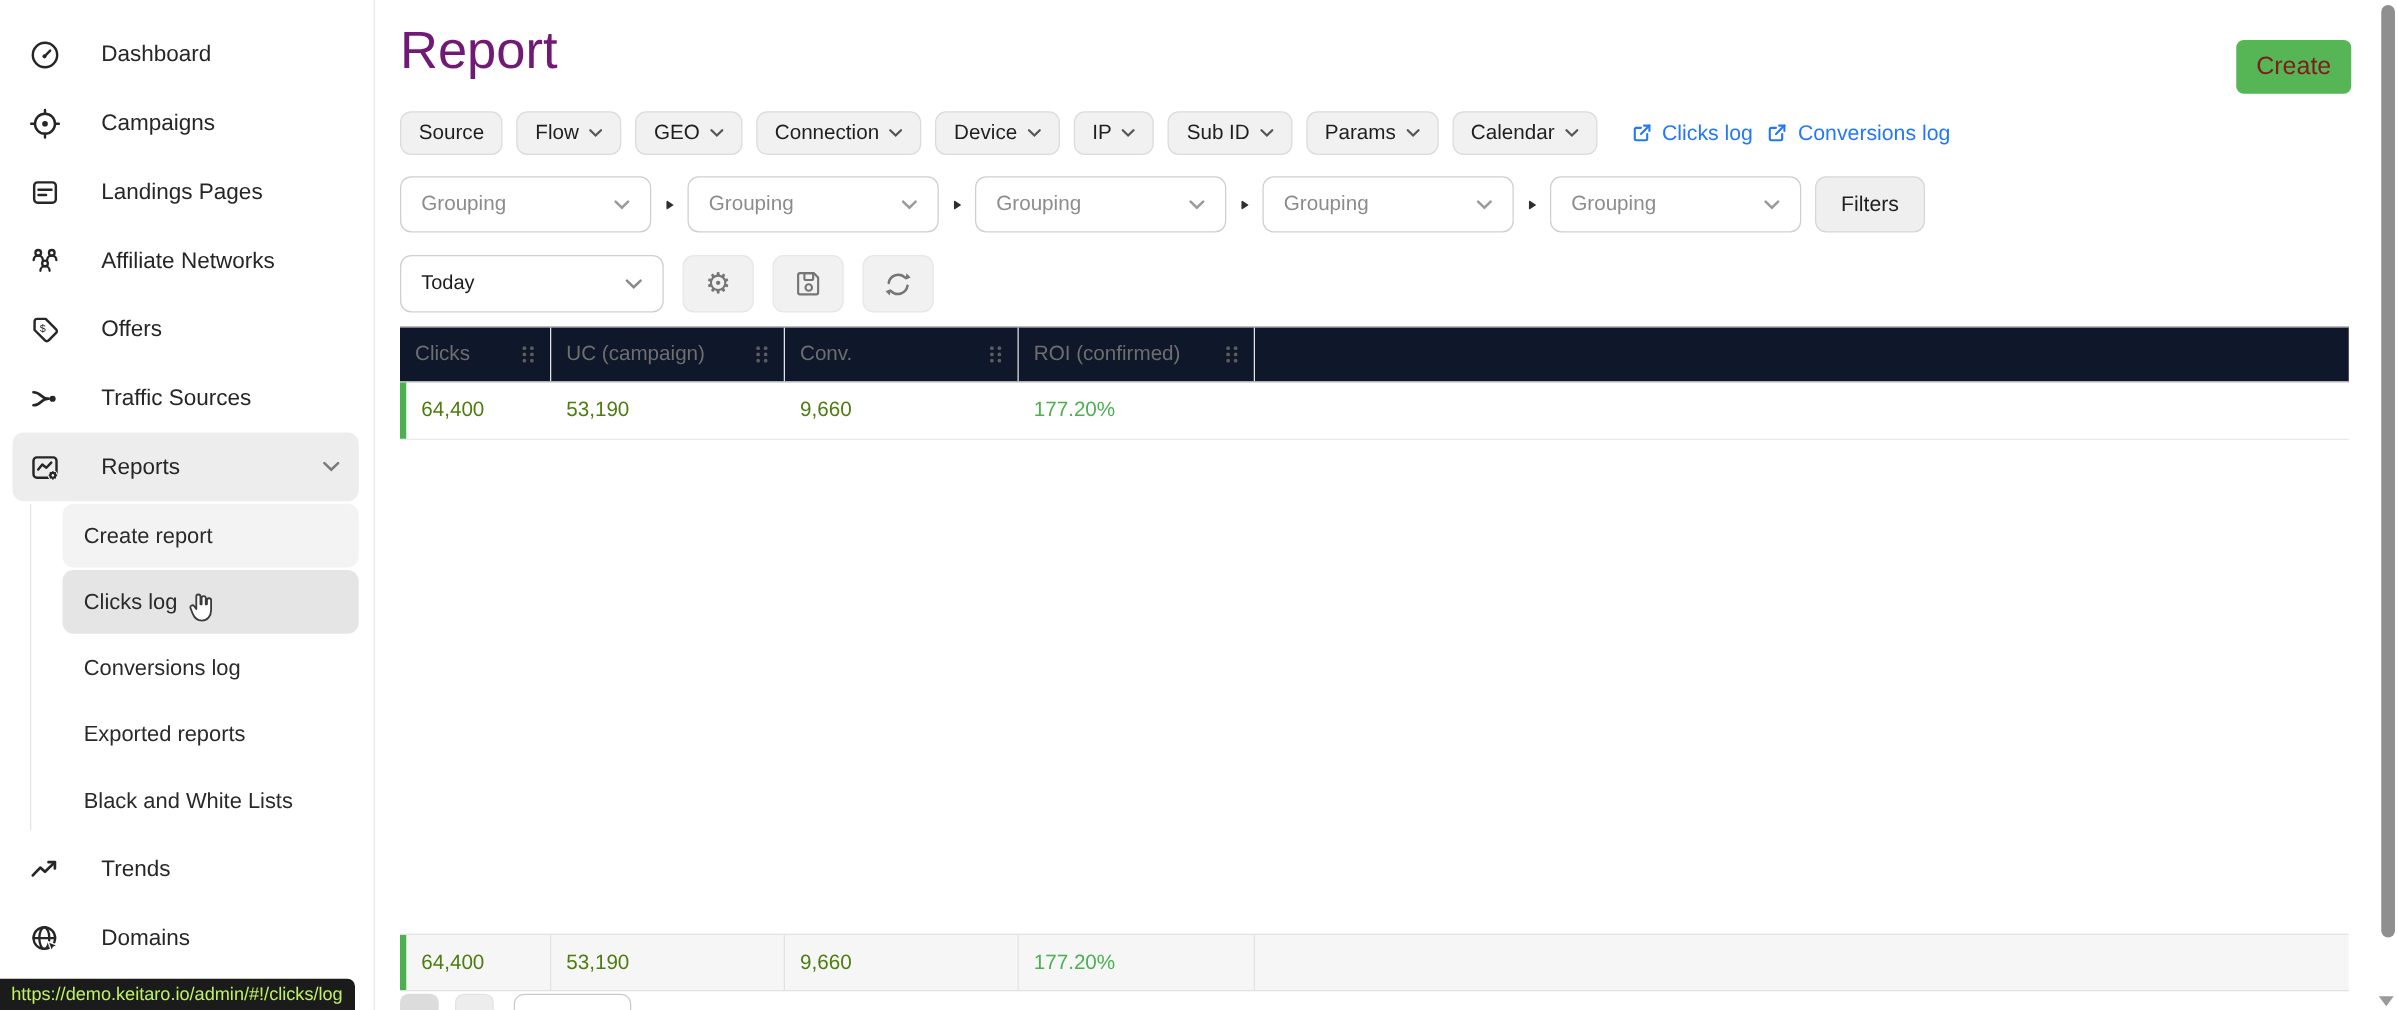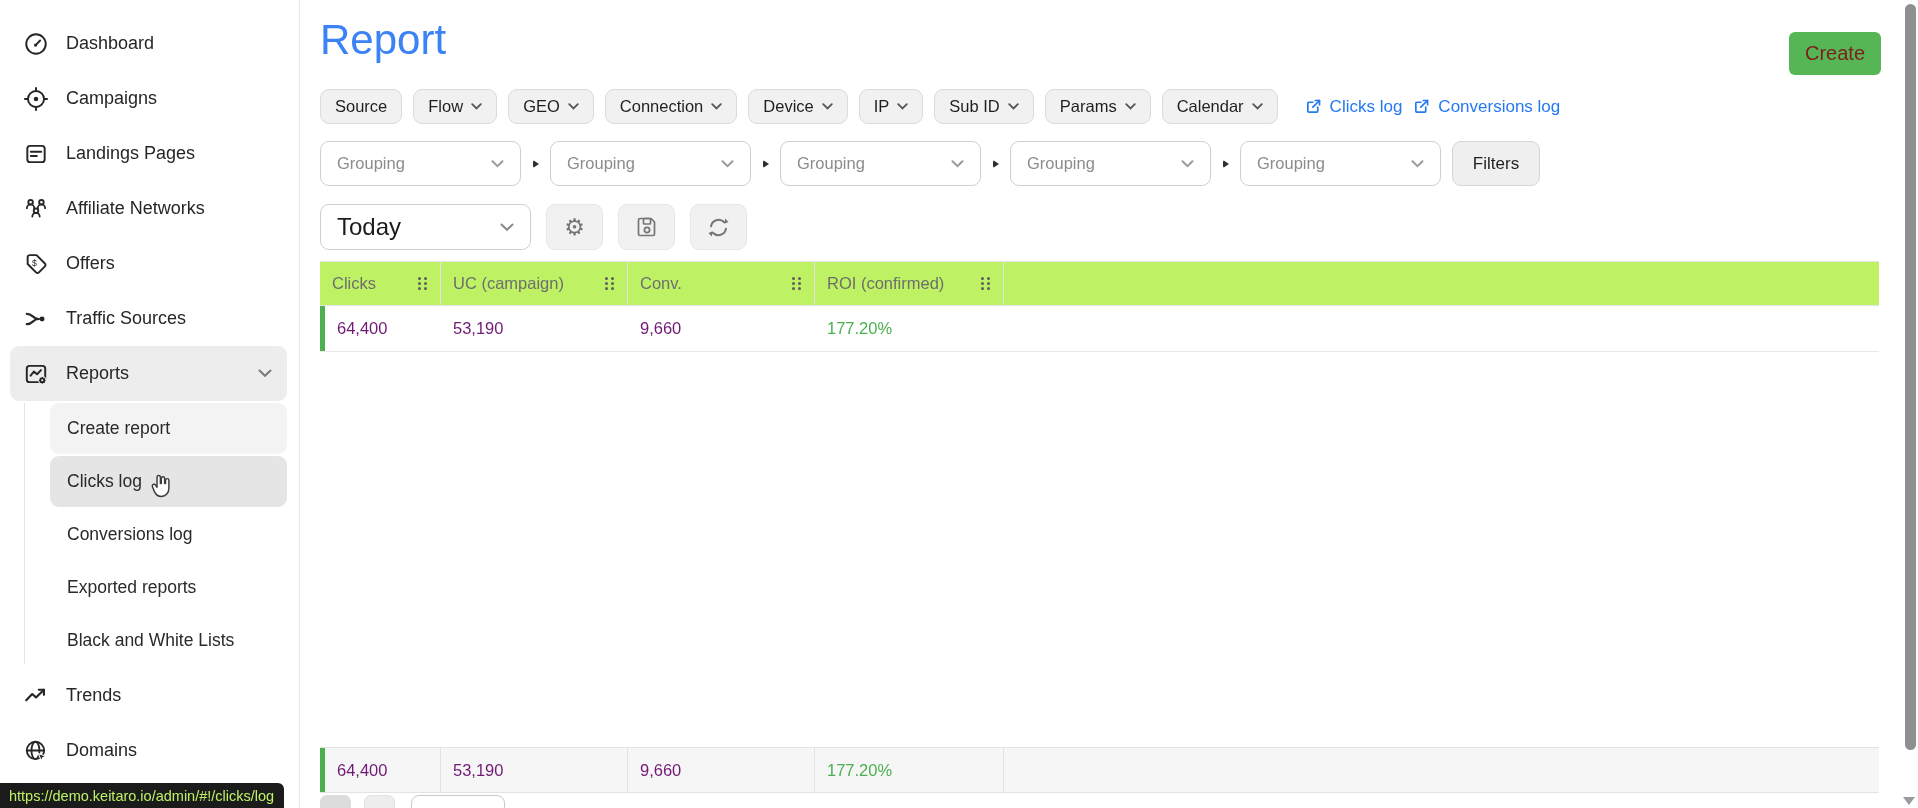--- a/index.html
+++ b/index.html
@@ -14,21 +14,21 @@
 
   
   .sidebar {
     position: absolute; left: 0; top: 0; width: 300px; height: 808px;
     background: #fff; border-right: 1px solid #e8e8e8; z-index: 2;
   }
   .nav { padding-top: 16px; position: relative; }
   .side-item {
     height: 55px; display: flex; align-items: center;
     margin: 0 12px 0 10px; border-radius: 9px; padding-left: 12px;
-    gap: 17px; font-size: 18px; color: #262626; cursor: pointer;
+    gap: 32px; font-size: 18px; color: #262626; cursor: pointer;
   }
   .side-item.active { background: #ededed; }
   .sicon { width: 27px; height: 27px; display: flex; align-items: center; justify-content: center; flex: none; }
   .side-chevron { margin-left: auto; margin-right: 15px; display: flex; }
   .children { position: relative; }
   .guide-line { position: absolute; left: 24px; top: 0; bottom: 2px; width: 1px; background: #e4e4e4; }
   .side-child {
     height: 55px; display: flex; align-items: center;
     margin: 2px 12px 2px 50px; height: 51px; border-radius: 9px;
     padding-left: 17px; font-size: 17.5px; color: #2a2a2a; cursor: pointer;
@@ -39,21 +39,21 @@
 
   .status-bar {
     position: absolute; left: 0; bottom: 0; height: 25px; z-index: 20;
     background: #1b1b1b; color: #bef264; font-size: 14.5px;
     display: flex; align-items: center; padding: 0 10px 0 9px;
     border-top-right-radius: 6px; white-space: nowrap;
   }
 
   
   .main { position: absolute; left: 301px; top: 0; width: 1599px; height: 808px; background: #fff; }
-  .page-title { position: absolute; left: 19px; top: 16px; font-size: 42px; font-weight: 400; color: #3b82f6; }
+  .page-title { position: absolute; left: 19px; top: 16px; font-size: 42px; font-weight: 400; color: #701a75; }
   .create-btn {
     position: absolute; right: 19px; top: 32px; width: 92px; height: 43px;
     background: #56b656; border: none; border-radius: 6px;
     color: #7f1d1d; font-size: 20px; font-family: inherit; cursor: pointer;
   }
 
   .chips-row { position: absolute; left: 19px; top: 89px; display: flex; align-items: center; gap: 11px; text-align: center; }
   .chip {
     height: 35px; display: flex; align-items: center; gap: 8px; padding: 0 14px;
     background: #f1f1f1; border: 1px solid #dbdbdb; border-radius: 9px;
@@ -76,44 +76,44 @@
   .filters-btn {
     margin-left: 11px; width: 88px; height: 45px; background: #efefef;
     border: 1px solid #d6d6d6; border-radius: 9px; font-size: 17px; color: #1f1f1f;
     font-family: inherit; cursor: pointer;
   }
 
   .toolbar-row { position: absolute; left: 19px; top: 204px; display: flex; gap: 15px; align-items: center; }
   .date-select {
     width: 211px; height: 46px; background: #fff; border: 1px solid #cfcfcf; border-radius: 9px;
     display: flex; align-items: center; justify-content: space-between; padding: 0 16px;
-    color: #1c1c1c; font-size: 24px; cursor: pointer;
+    color: #1c1c1c; font-size: 16px; cursor: pointer;
   }
   .icon-btn {
     width: 57px; height: 46px; background: #f1f1f1; border: 1px solid #e7e7e7; border-radius: 9px;
     display: flex; align-items: center; justify-content: center; cursor: pointer;
   }
   .gear-glyph { font-family: "DejaVu Sans", sans-serif; font-size: 23px; color: #757575; line-height: 1; }
 
   
   .report-table { position: absolute; left: 19px; top: 261px; width: 1559px; }
   .thead {
-    display: flex; height: 45px; background: #bef264;
+    display: flex; height: 45px; background: #0f172a;
     border-top: 1px solid #e3e3e3; border-bottom: 1px solid #e3e3e3;
   }
   .hcell {
     display: flex; align-items: center; justify-content: space-between;
     padding: 0 12px; border-right: 1px solid #e3e3e3;
     color: #6e6e6e; font-size: 16.5px; cursor: pointer;
   }
   .c1 { width: 121px; } .c2 { width: 187px; } .c3 { width: 187px; } .c4 { width: 189px; }
   .cfill { flex: 1; border-right: none !important; }
   .trow { display: flex; height: 46px; background: #fff; border-bottom: 1px solid #e9e9e9; position: relative; }
   .accent { position: absolute; left: 0; top: 0; bottom: 0; width: 5px; background: #4caf50; }
-  .dcell { display: flex; align-items: center; padding: 0 12px; font-size: 16.5px; color: #701a75; }
+  .dcell { display: flex; align-items: center; padding: 0 12px; font-size: 16.5px; color: #4d7c0f; }
   .trow .dcell.c1, .tfoot .dcell.c1 { padding-left: 17px; }
   .roi { color: #4caf50; }
   .tspacer { height: 395px; background: #fff; }
   .tfoot {
     display: flex; height: 46px; background: #f6f6f6; position: relative;
     border-top: 1px solid #e3e3e3; border-bottom: 1px solid #e3e3e3;
   }
   .tfoot .dcell { border-right: 1px solid #e3e3e3; }
   .tfoot .dcell.cfill { border-right: none; }
 

